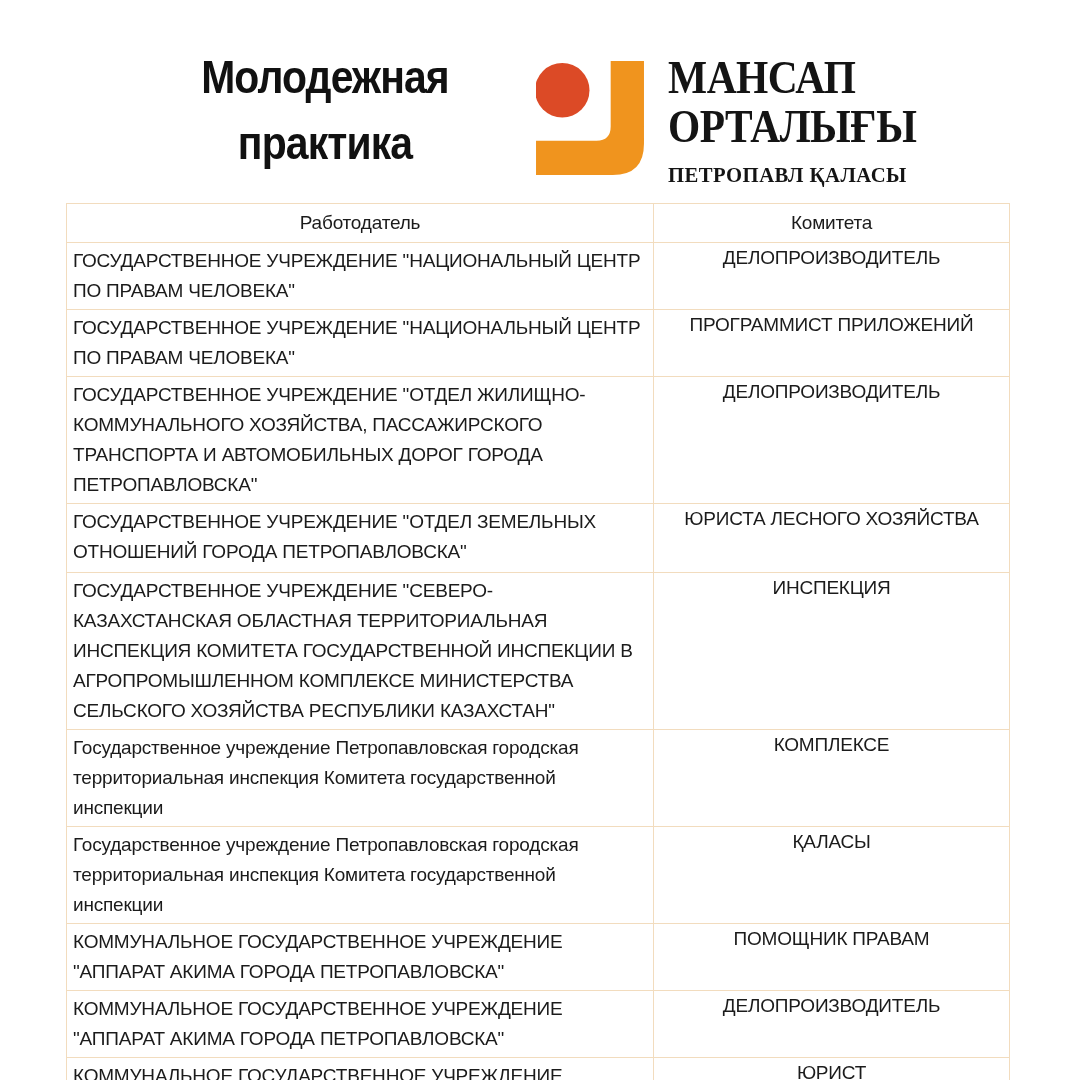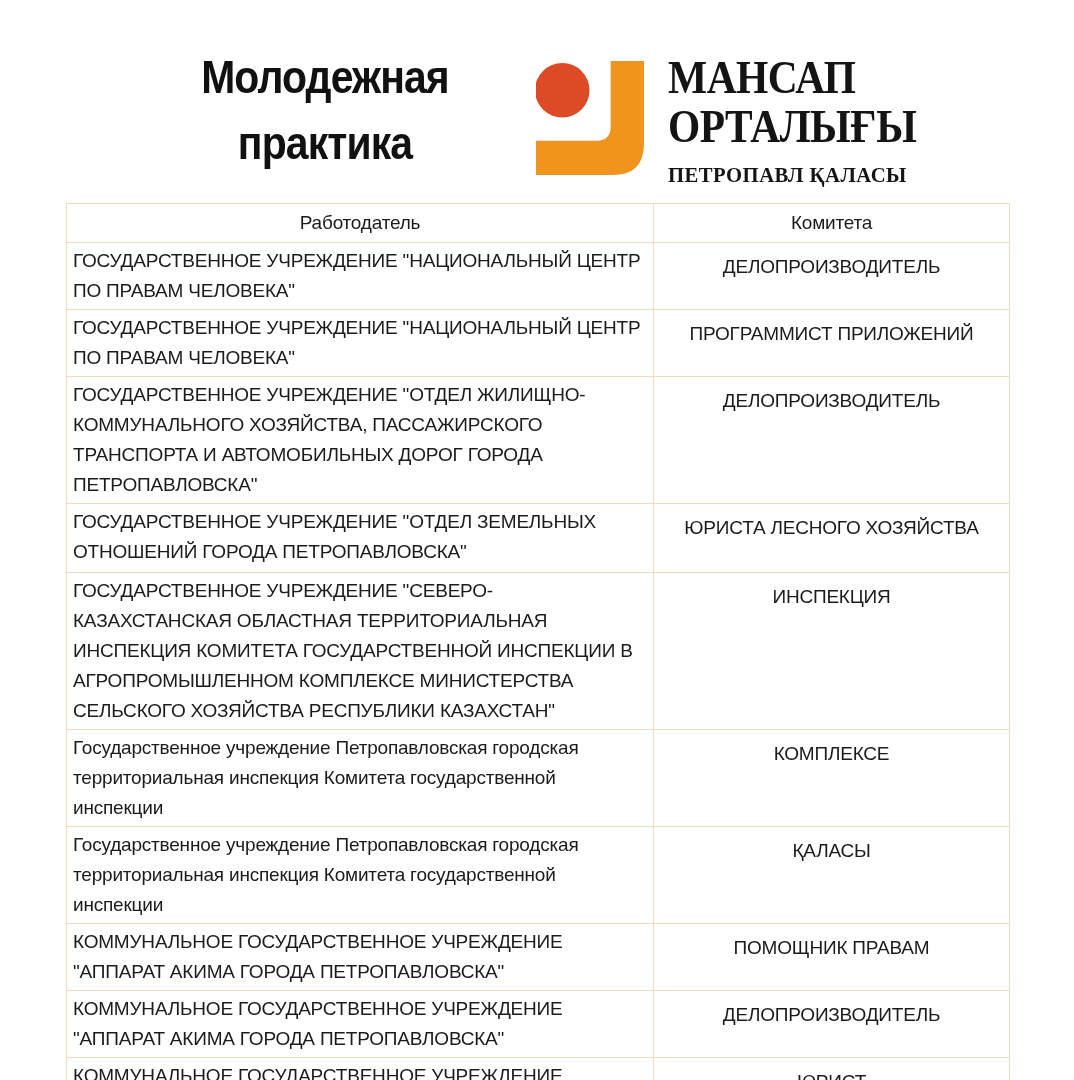--- a/index.html
+++ b/index.html
@@ -40,21 +40,21 @@
   col.c-employer{width:587px;}
   col.c-profession{width:356px;}
   th,td{
     border:1px solid var(--border-color);
     vertical-align:top;
     font-size:19px;line-height:30px;letter-spacing:-0.2px;
     font-weight:400;color:#1b1b1b;
   }
   th{text-align:center;font-weight:400;padding:4px 6px;height:38px;}
   td{padding:3px 10px 3px 6px;}
-  td.profession{text-align:center;padding:9px 8px;}
+  td.profession{text-align:center;padding:0 8px;}
   thead tr{height:38px;}
   tbody tr:nth-child(1){height:66px;}
   tbody tr:nth-child(2){height:64px;}
   tbody tr:nth-child(3){height:96px;}
   tbody tr:nth-child(4){height:69px;}
   tbody tr:nth-child(5){height:155px;}
   tbody tr:nth-child(6){height:97px;}
   tbody tr:nth-child(7){height:97px;}
   tbody tr:nth-child(8){height:63px;}
   tbody tr:nth-child(9){height:65px;}

